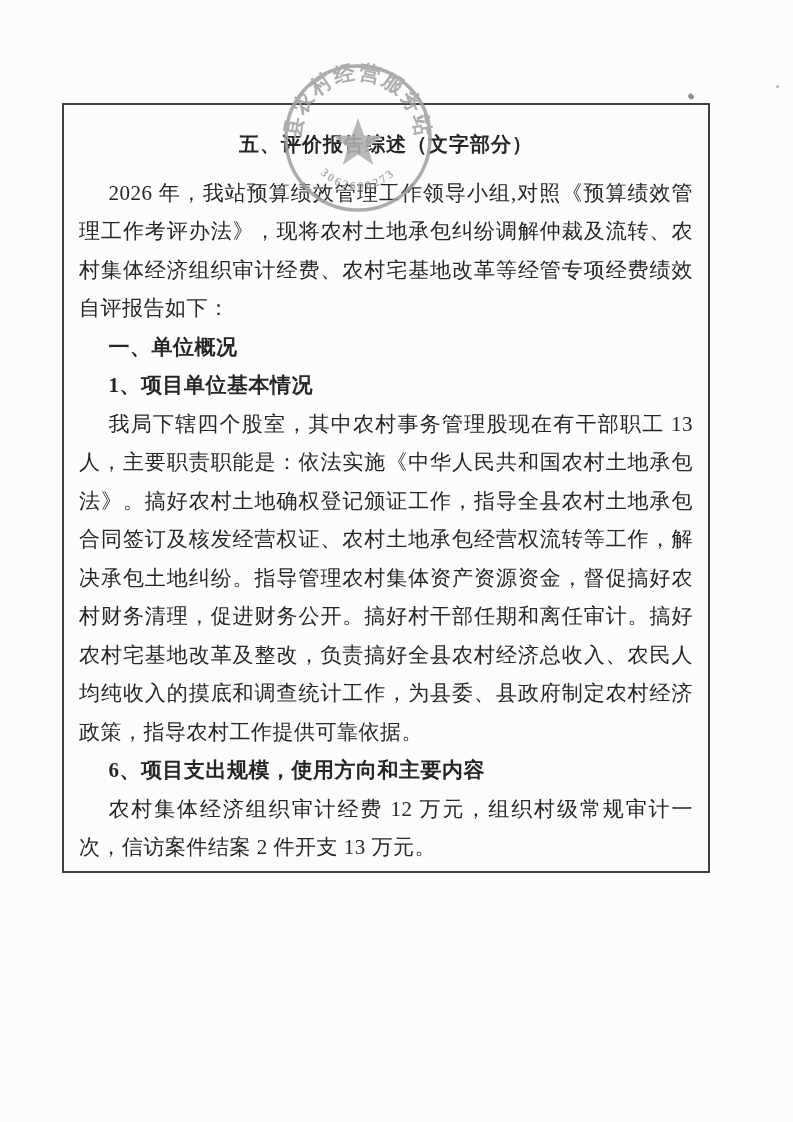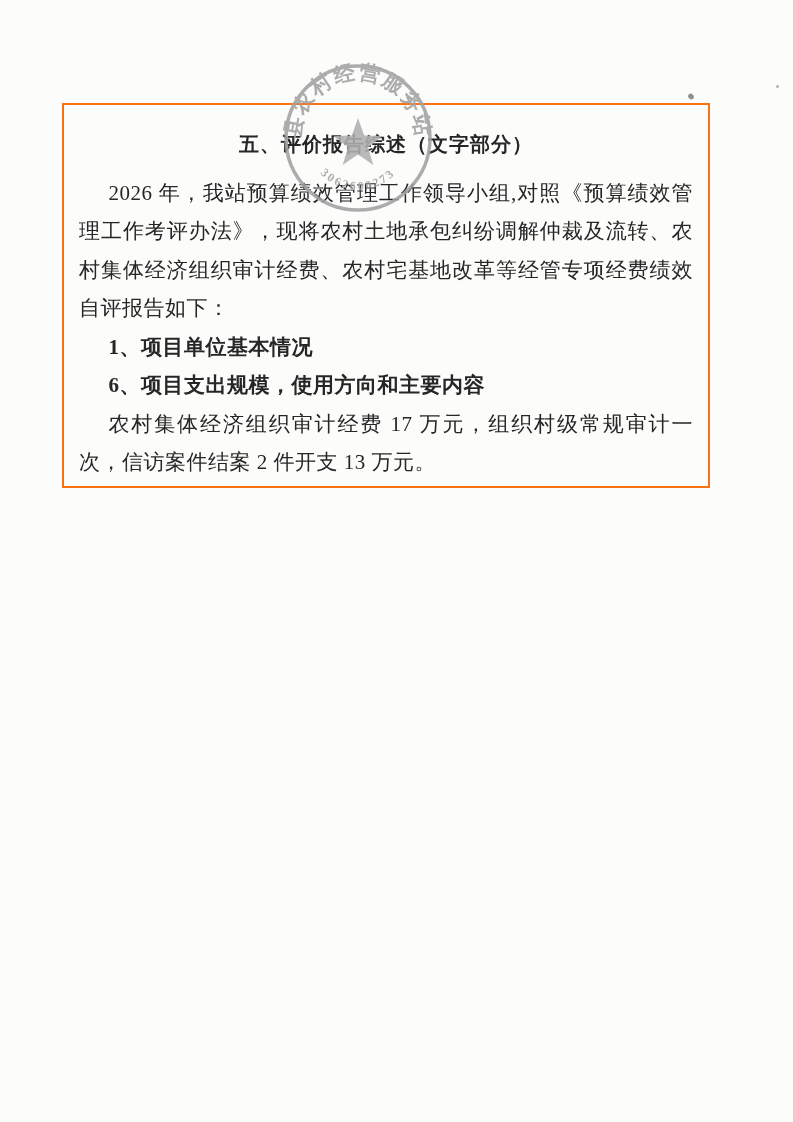--- a/index.html
+++ b/index.html
@@ -6,21 +6,21 @@
   body{
     width:793px;height:1122px;position:relative;
     background:#fcfcfb;
     font-family:"Liberation Serif","DejaVu Serif",serif;
     overflow:hidden;
   }
   .page{position:absolute;inset:0;}
   .doc-box{
     position:absolute;left:62px;top:103px;width:648px;
     box-sizing:border-box;
-    border:2px solid #f97316;
+    border:2px solid #404040;
     padding:20px 15px 4px 15px;
     background:transparent;
     color:#262626;
   }
   .doc-title{
     margin:0 0 10px 0;
     font-size:20px;line-height:38.5px;
     font-weight:bold;text-align:center;
     letter-spacing:1px;
   }
@@ -50,28 +50,30 @@
 </head>
 <body>
 
 <div class="page">
 
   <div class="doc-box">
     <h1 class="doc-title">五、评价报告综述（文字部分）</h1>
 
     <p class="para">2026 年，我站预算绩效管理工作领导小组,对照《预算绩效管理工作考评办法》，现将农村土地承包纠纷调解仲裁及流转、农村集体经济组织审计经费、农村宅基地改革等经管专项经费绩效自评报告如下：</p>
 
+    <p class="heading">一、单位概况</p>
 
     <p class="heading">1、项目单位基本情况</p>
 
+    <p class="para">我局下辖四个股室，其中农村事务管理股现在有干部职工 13 人，主要职责职能是：依法实施《中华人民共和国农村土地承包法》。搞好农村土地确权登记颁证工作，指导全县农村土地承包合同签订及核发经营权证、农村土地承包经营权流转等工作，解决承包土地纠纷。指导管理农村集体资产资源资金，督促搞好农村财务清理，促进财务公开。搞好村干部任期和离任审计。搞好农村宅基地改革及整改，负责搞好全县农村经济总收入、农民人均纯收入的摸底和调查统计工作，为县委、县政府制定农村经济政策，指导农村工作提供可靠依据。</p>
 
     <p class="heading">6、项目支出规模，使用方向和主要内容</p>
 
 
-    <p class="para">农村集体经济组织审计经费 17 万元，组织村级常规审计一次，信访案件结案 2 件开支 13 万元。</p>
+    <p class="para">农村集体经济组织审计经费 12 万元，组织村级常规审计一次，信访案件结案 2 件开支 13 万元。</p>
   </div>
 
   <svg class="stamp" viewBox="0 0 160 160" aria-hidden="true">
     <defs>
       <path id="arcTop" d="M 22.2,74.9 A 58,58 0 0 1 137.8,74.9" fill="none"></path>
       <path id="arcBottom" d="M 32.9,102 A 52,52 0 0 0 127.1,102" fill="none"></path>
     </defs>
 
     <circle cx="80" cy="80" r="72" fill="none" stroke-width="3.5" stroke="#a2a2a2"></circle>
 

